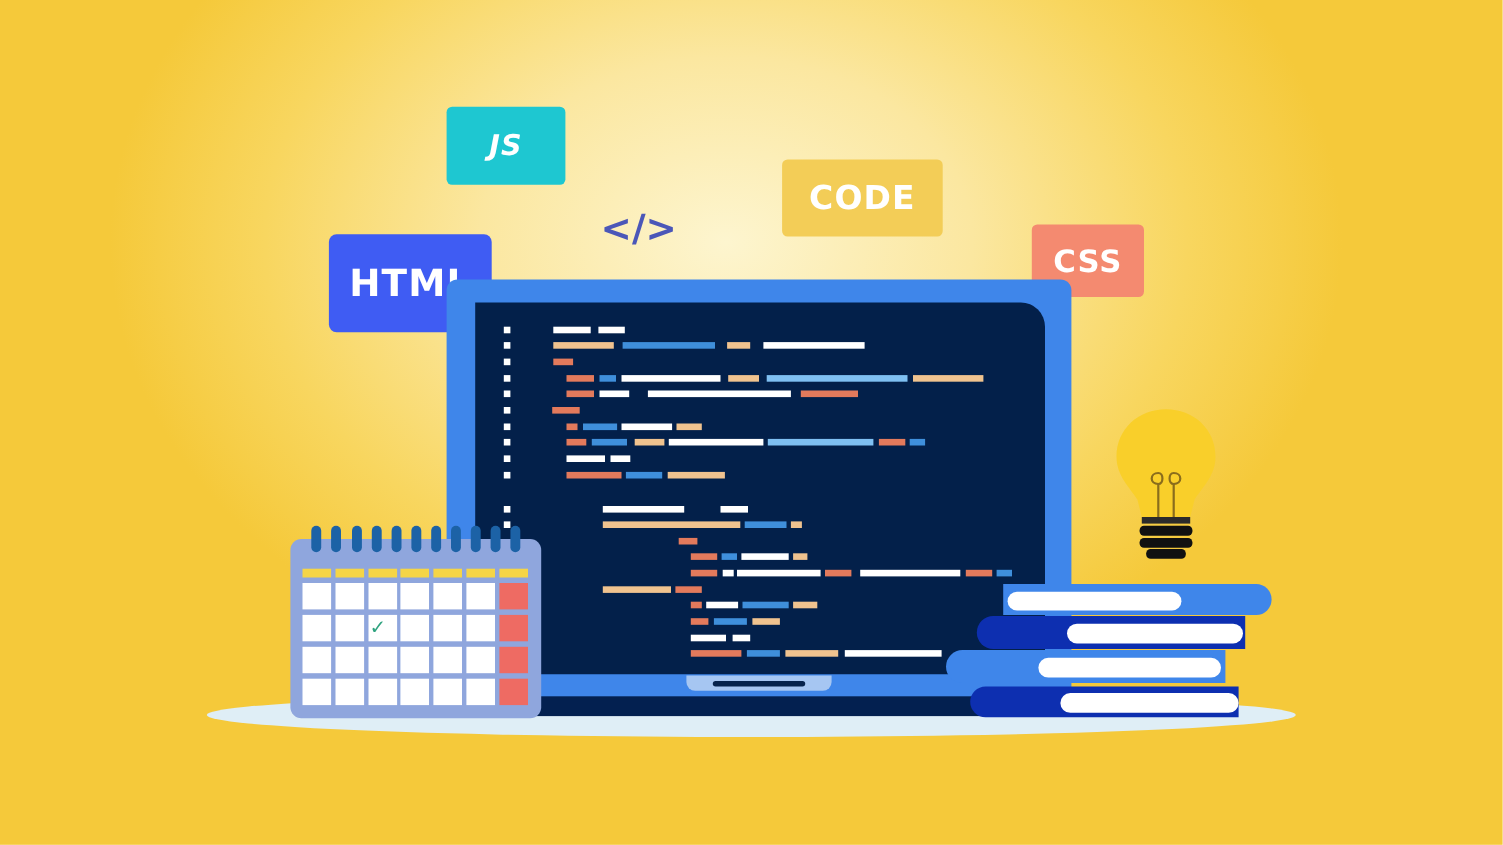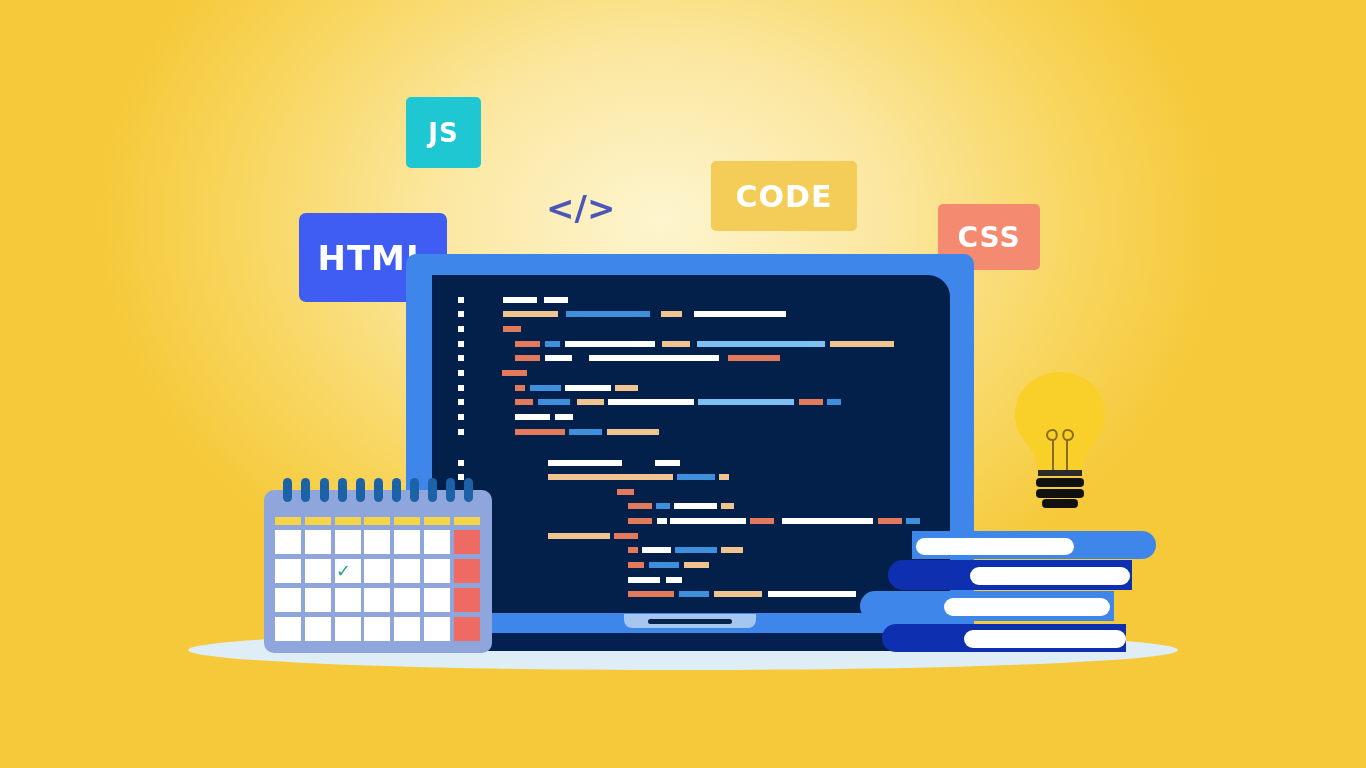--- a/index.html
+++ b/index.html
@@ -23,23 +23,23 @@
   .hdr{position:absolute;width:26px;height:8px;background:#f5d547;}
   .check{position:absolute;left:336px;top:560px;font-size:18px;color:#2fa37f;font-weight:bold;}
   .book{position:absolute;border-radius:18px 0 0 18px;}
   .page{position:absolute;background:#fff;border-radius:10px;}
 </style>
 </head>
 <body>
 
 <div class="floor"></div>
 
-<div class="tag" style="left:406px;top:97px;width:75px;height:71px;background:#1ec7d1;font-size:26px;">JS</div>
+<div class="tag" style="left:406px;top:97px;width:108px;height:71px;background:#1ec7d1;font-size:26px;font-style:italic;">JS</div>
 <div class="tag" style="left:299px;top:213px;width:148px;height:89px;background:#3f5cf3;font-size:34px;border-radius:7px;">HTML</div>
-<div class="tag" style="left:711px;top:145px;width:146px;height:70px;background:#f3cd57;font-size:30px;margin-top:16px;">CODE</div>
+<div class="tag" style="left:711px;top:145px;width:146px;height:70px;background:#f3cd57;font-size:30px;">CODE</div>
 <div class="tag" style="left:938px;top:204px;width:102px;height:66px;background:#f48a70;font-size:28px;">CSS</div>
 <div class="abs" style="left:546px;top:188px;font-size:34px;font-weight:bold;color:#4b57b8;">&lt;/&gt;</div>
 
 <div class="laptop-frame"></div>
 <div class="screen"></div>
 <div class="notch"></div>
 <div class="notch-bar"></div>
 <div class="base"></div>
 
 <div>

